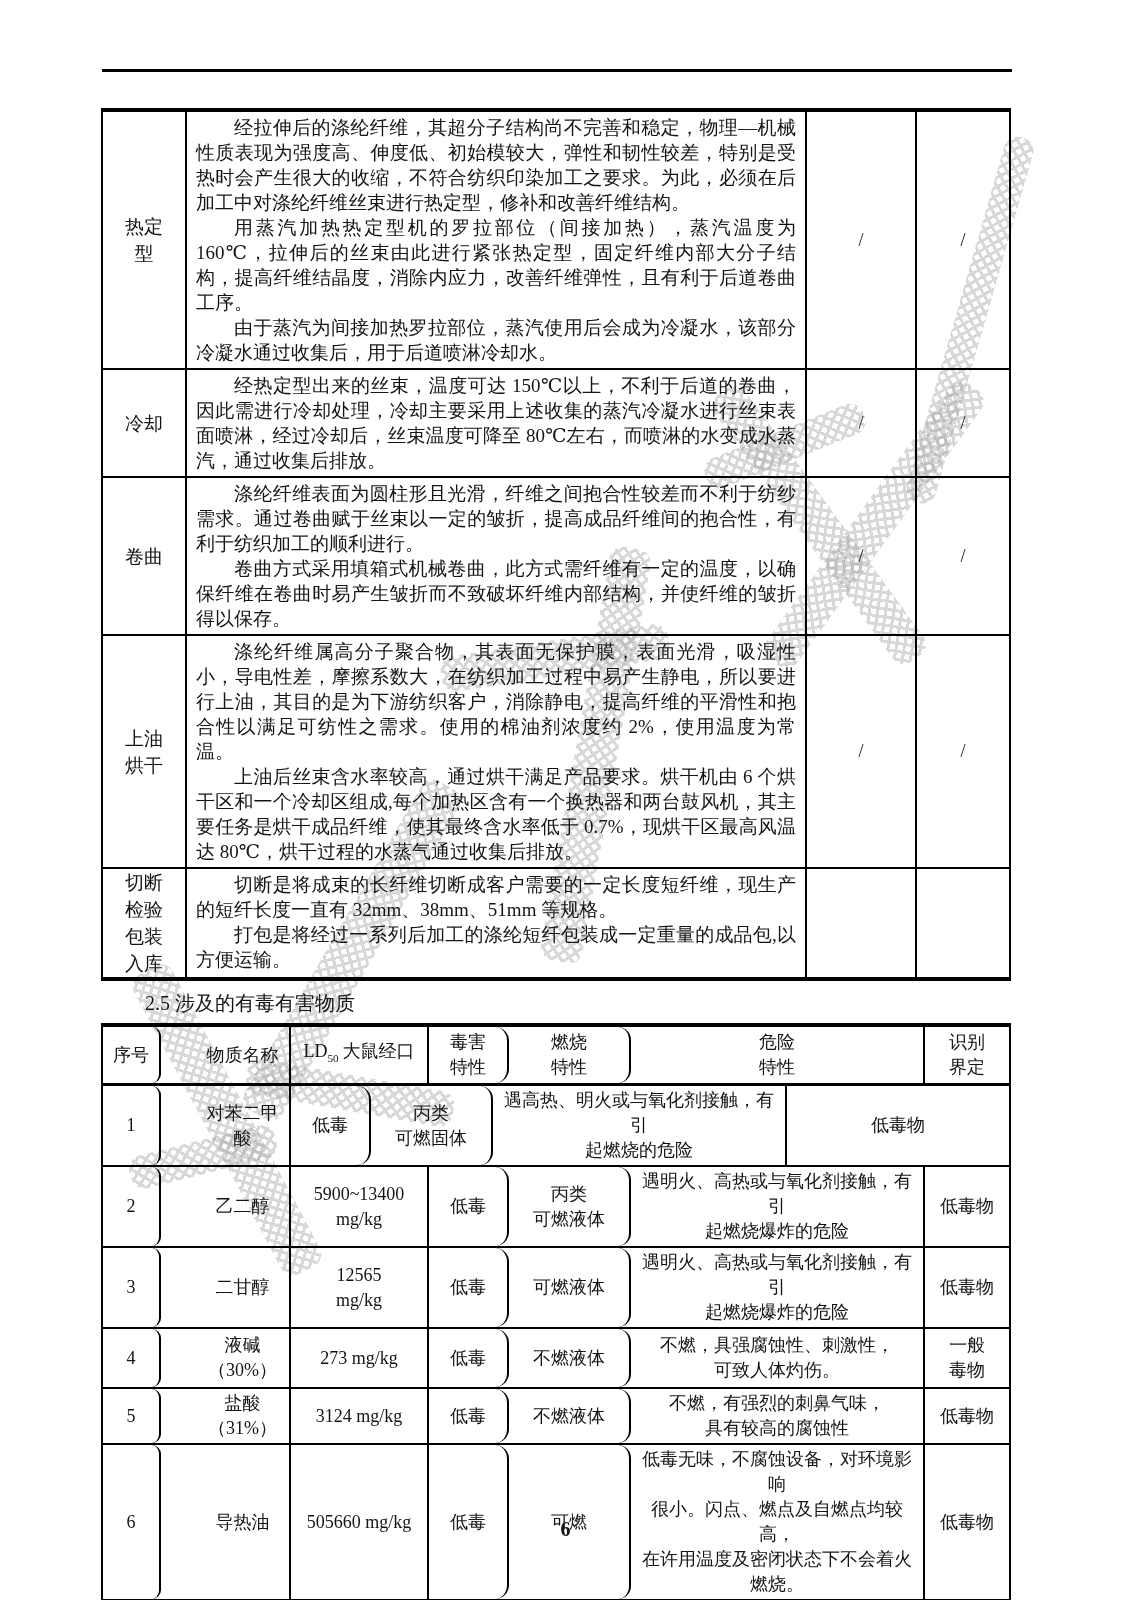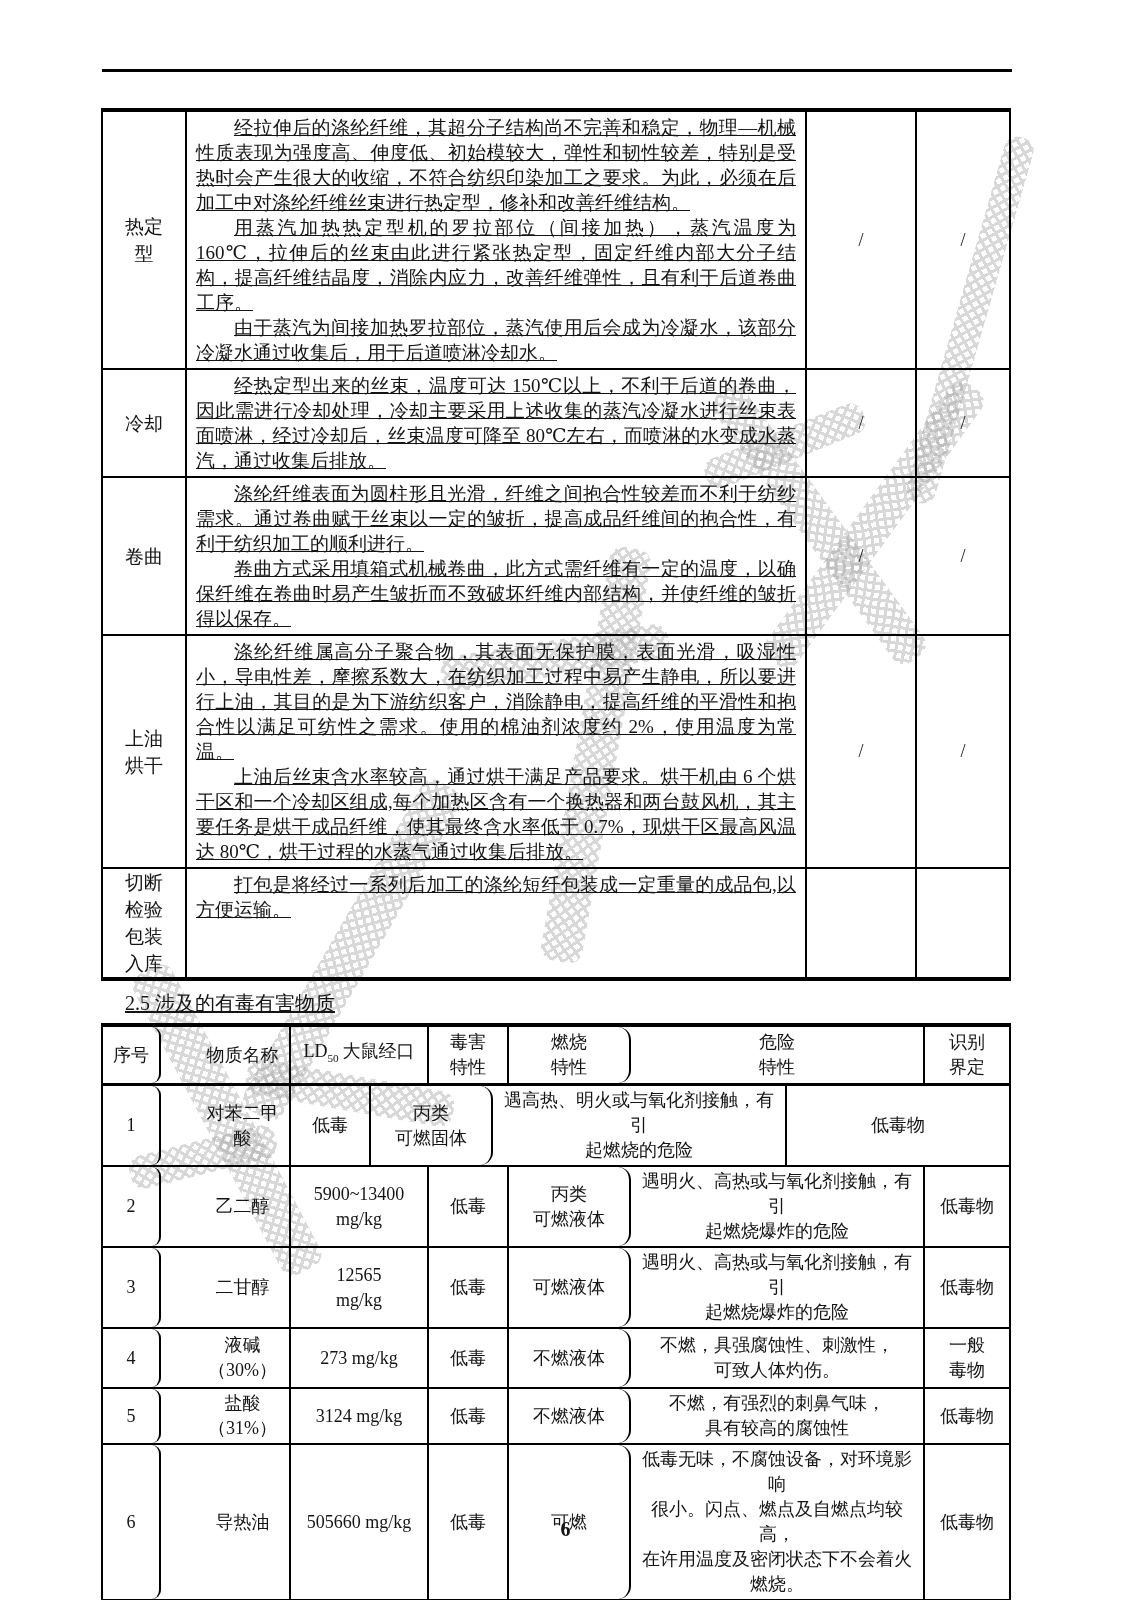--- a/index.html
+++ b/index.html
@@ -9,38 +9,38 @@
   .content{position:absolute;left:101px;top:108px;width:910px;}
 
   
   .ptable{border:2px solid #000;border-top:4px solid #000;border-bottom:4px solid #000;background:transparent;}
   .prow{display:flex;border-bottom:2px solid #000;}
   .prow:last-child{border-bottom:none;}
   .pcell{box-sizing:border-box;}
   .stage{width:84px;border-right:2px solid #000;display:flex;align-items:center;justify-content:center;}
   .stage-text{display:block;width:44px;text-align:center;font-size:19px;line-height:27px;}
   .desc{width:620px;border-right:2px solid #000;padding:3px 9px 3px 9px;}
-  .para{margin:0;font-size:19px;line-height:25px;text-indent:2em;text-align:justify;text-decoration:underline;}
+  .para{margin:0;font-size:19px;line-height:25px;text-indent:2em;text-align:justify;}
   .slash{display:flex;align-items:center;justify-content:center;font-size:18px;}
   .sa{width:110px;border-right:2px solid #000;}
   .sb{flex:1;}
   .r0{min-height:222px;} .r1{min-height:72px;} .r2{min-height:122px;} .r3{min-height:194px;} .r4{min-height:92px;}
 
   
-  .sec-heading{margin:9px 0 7px 24px;font-size:20px;line-height:26px;text-decoration:underline;}
+  .sec-heading{margin:9px 0 7px 44px;font-size:20px;line-height:26px;}
 
   
   .ttable{border:2px solid #000;border-top:4px solid #000;border-bottom:4px solid #000;}
   .trow{display:flex;border-bottom:2px solid #000;}
   .trow:last-child{border-bottom:none;}
   .trow.head{border-bottom:3px solid #000;}
   .tcell{box-sizing:border-box;border-right:2px solid #000;display:flex;align-items:center;justify-content:center;
          text-align:center;font-size:18px;line-height:25px;white-space:pre-line;padding:2px 4px;}
   .tcell:last-child{border-right:none;}
-  .c-seq{width:58px;border-radius:9px;} .c-name{width:130px;padding-left:39px;} .c-ld50{width:138px;} .c-tox{width:80px;}
+  .c-seq{width:58px;border-radius:9px;} .c-name{width:130px;padding-left:39px;} .c-ld50{width:138px;} .c-tox{width:80px;border-radius:14px;}
   .c-burn{width:122px;border-radius:13px;} .c-hazard{width:294px;} .c-ident{flex:1;}
   .h0{min-height:56px;} .tr0{min-height:50px;} .tr1{min-height:50px;} .tr2{min-height:62px;}
   .tr3{min-height:58px;} .tr4{min-height:48px;} .tr5{min-height:98px;}
   sub.ld{font-size:0.62em;}
   .ld-suffix{margin-left:0.22em;}
 
   
   .page-number{position:absolute;left:0;top:1518px;width:100%;text-align:center;
                font-size:20px;font-weight:bold;}
 
@@ -121,20 +121,21 @@
         </div>
         <div class="pcell slash sa">/</div>
         <div class="pcell slash sb">/</div>
       </div>
 
       <div class="prow r4">
         <div class="pcell stage">
           <span class="stage-text">切断检验包装入库</span>
         </div>
         <div class="pcell desc">
+          <p class="para">切断是将成束的长纤维切断成客户需要的一定长度短纤维，现生产的短纤长度一直有 32mm、38mm、51mm 等规格。</p>
           <p class="para">打包是将经过一系列后加工的涤纶短纤包装成一定重量的成品包,以方便运输。</p>
         </div>
         <div class="pcell slash sa"></div>
         <div class="pcell slash sb"></div>
       </div>
 
     </div>
 
     <div class="sec-heading">2.5 涉及的有毒有害物质</div>
 

